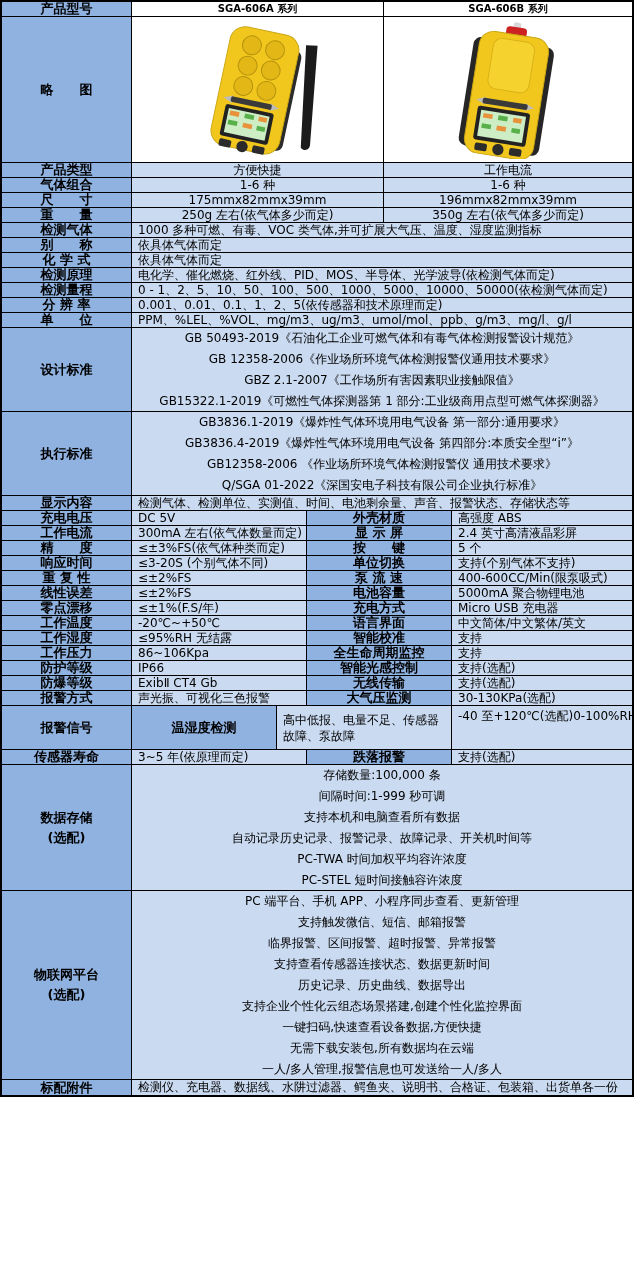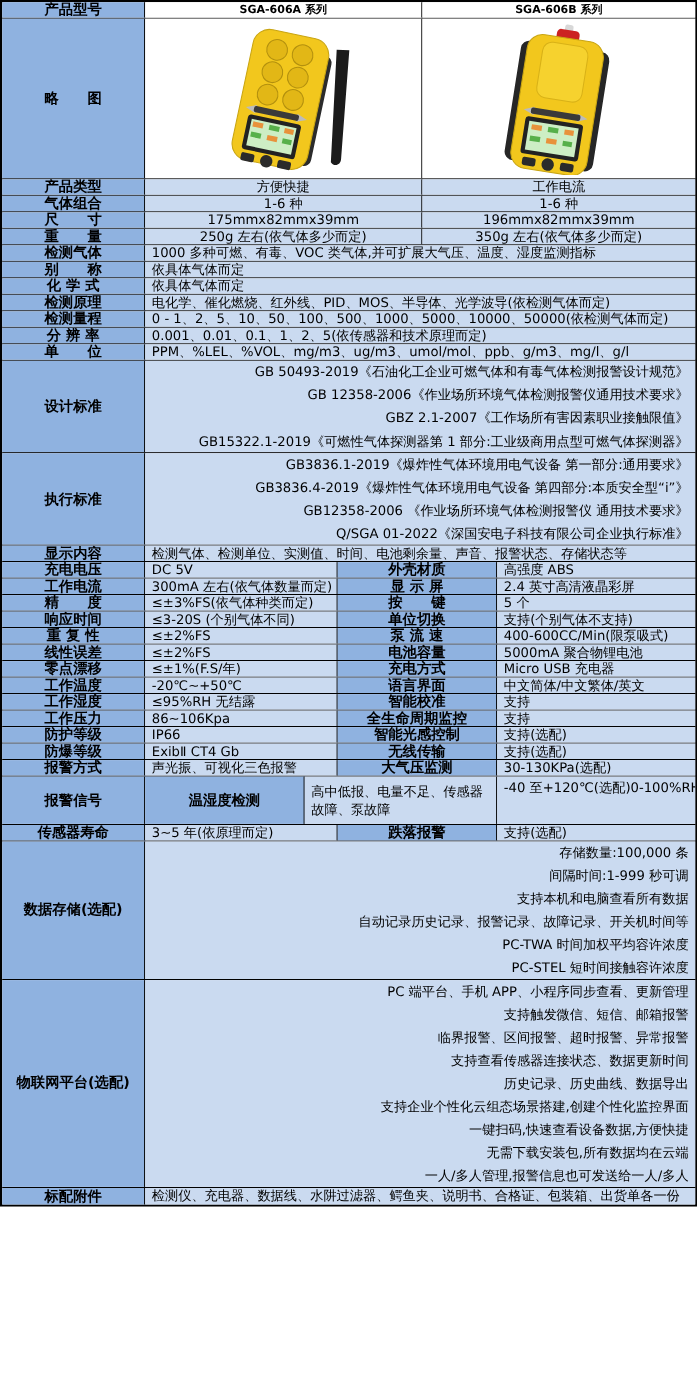--- a/index.html
+++ b/index.html
@@ -45,25 +45,25 @@
 
   
   .h22  { height: 15px; }
   .h44  { height: 44px; }
   .h84  { height: 84px; }
   .h126 { height: 126px; }
   .h146 { height: 146px; }
   .h189 { height: 189px; }
 
   .lines {
-    flex-direction: column; align-items: flex-end; justify-content: center;
+    flex-direction: column; align-items: center; justify-content: center;
     text-align: left; padding: 0 6px;
   }
   .lines > div { line-height: 21px; white-space: nowrap; }
-  .label-2line { line-height: 20px; }
+  .label-2line { flex-direction: column; line-height: 20px; }
   .two-line-val { align-items: flex-start; }
   .two-line-val > div { line-height: 21px; white-space: nowrap; }
   .devcell { padding: 4px 0; }
 </style>
 </head>
 <body>
 
 <div class="table">
 
   <div class="row h22">

